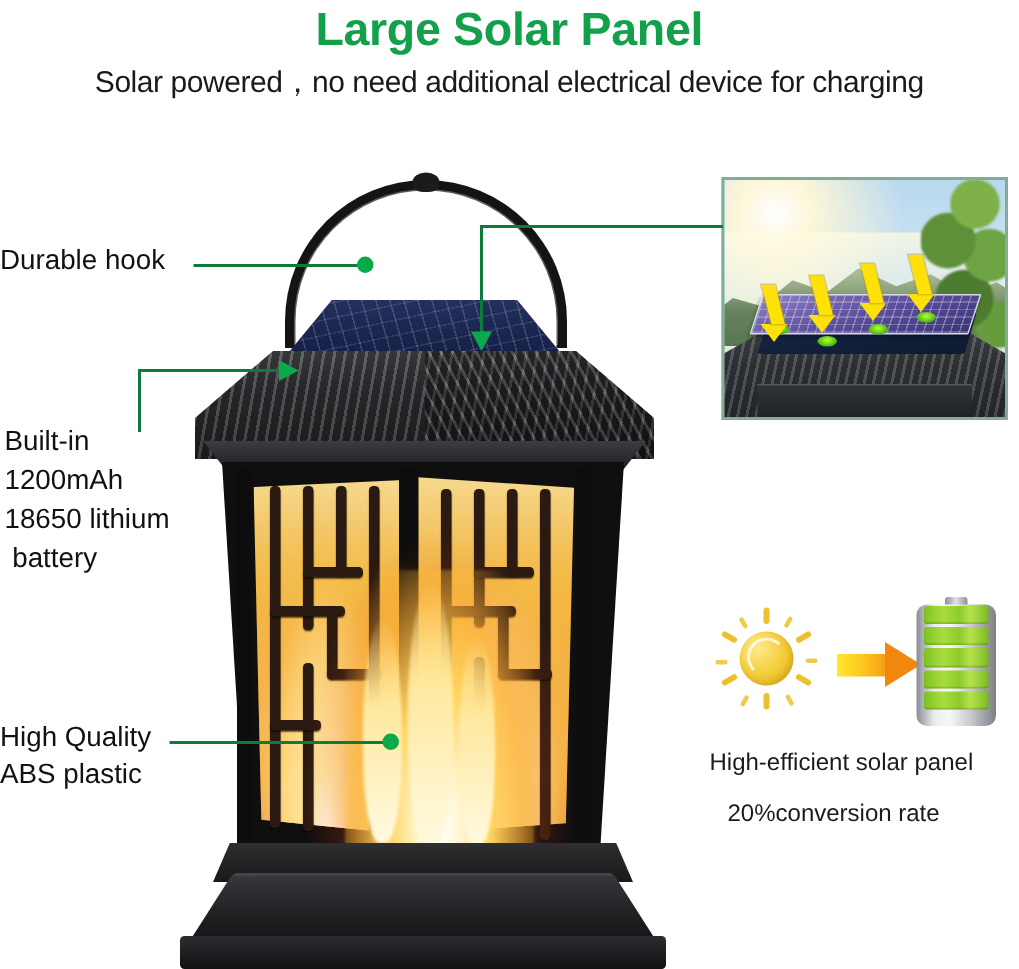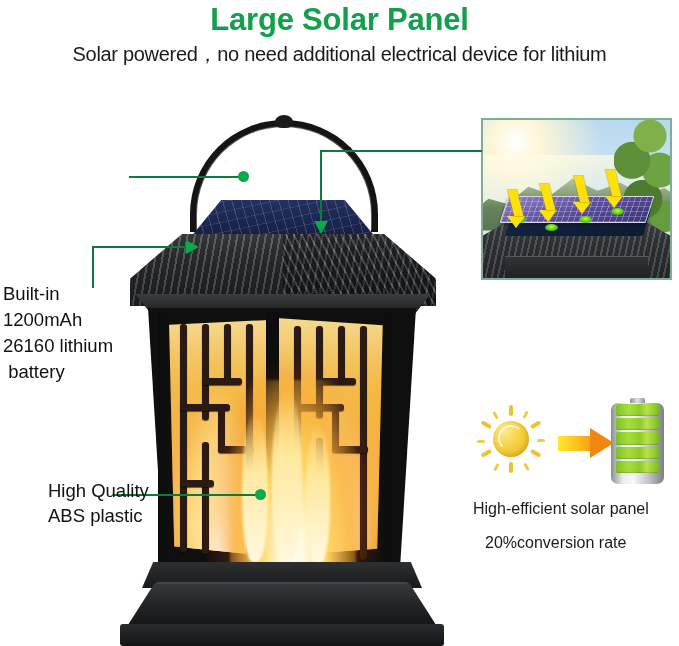--- a/index.html
+++ b/index.html
@@ -22,21 +22,21 @@
   .subtitle {
     position: absolute; top: 41px; left: 0; width: 679px;
     text-align: center;
     font-size: 20px; color: #1a1a1a; letter-spacing: -0.3px;
   }
 
   
   .label { position: absolute; color: #111; font-size: 18.5px; line-height: 23px; white-space: pre; }
   .label-hook { left: 0px; top: 161px; }
   .label-battery { left: 3px; top: 281px; line-height: 26px; }
-  .label-abs { left: 0px; top: 478px; line-height: 25px; margin-left: 48px; }
+  .label-abs { left: 0px; top: 478px; line-height: 25px; }
 
   .rlabel { position: absolute; color: #1b1b1b; font-size: 16px; }
   .rlabel-1 { left: 473px; top: 500px; }
   .rlabel-2 { left: 485px; top: 534px; text-align: center; }
 
   
   .leader { position: absolute; background: #0e7a3c; }
   .dot {
     position: absolute; width: 11px; height: 11px; border-radius: 50%;
     background: #0aa94a;
@@ -319,21 +319,21 @@
     background: rgba(255,255,255,.18);
     clip-path: polygon(9% 0%, 91% 0%, 92% 100%, 8% 100%);
   }
 </style>
 </head>
 <body>
 
 <div id="page">
 
   <div class="title">Large Solar Panel</div>
-  <div class="subtitle">Solar powered，no need additional electrical device for lithium</div>
+  <div class="subtitle">Solar powered，no need additional electrical device for charging</div>
 
   <div class="lantern">
 
     <div class="hook"></div>
     <div class="hook-sheen"></div>
     <div class="hook-knot"></div>
 
     <div class="panel"></div>
 
     <div class="roof"></div>
@@ -430,23 +430,24 @@
   <div class="leader l-bat-h"></div>
   <div class="tri a-bat"></div>
 
   <div class="leader l-abs"></div>
   <div class="dot d-abs"></div>
 
   <div class="leader l-ins-h"></div>
   <div class="leader l-ins-v"></div>
   <div class="tri a-ins"></div>
 
+  <div class="label label-hook">Durable hook</div>
   <div class="label label-battery">Built-in
 1200mAh
-26160 lithium
+18650 lithium
  battery</div>
   <div class="label label-abs">High Quality
 ABS plastic</div>
 
   <div class="sun">
     <div class="sun-core"></div>
     <div class="ray" style="transform:rotate(0deg)"></div>
     <div class="ray s" style="transform:rotate(30deg)"></div>
     <div class="ray" style="transform:rotate(60deg)"></div>
     <div class="ray s" style="transform:rotate(90deg)"></div>

